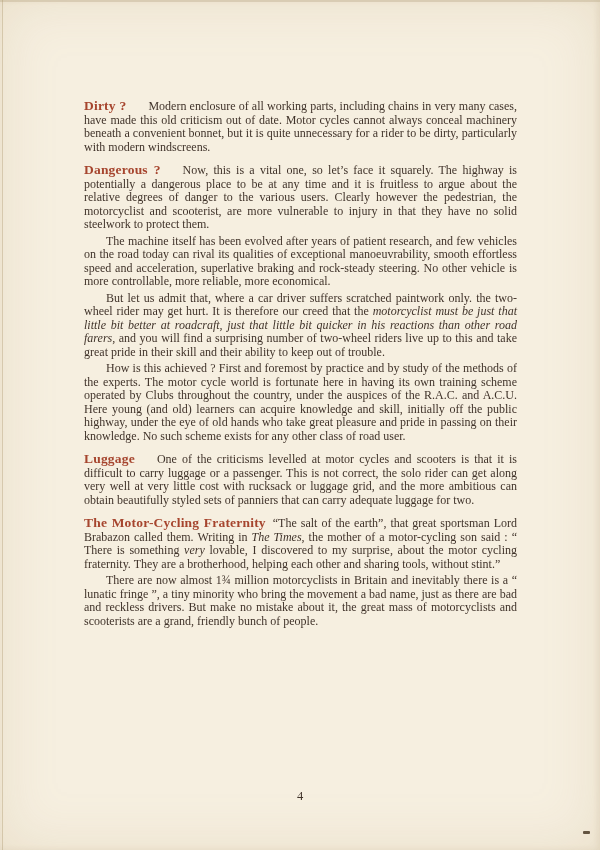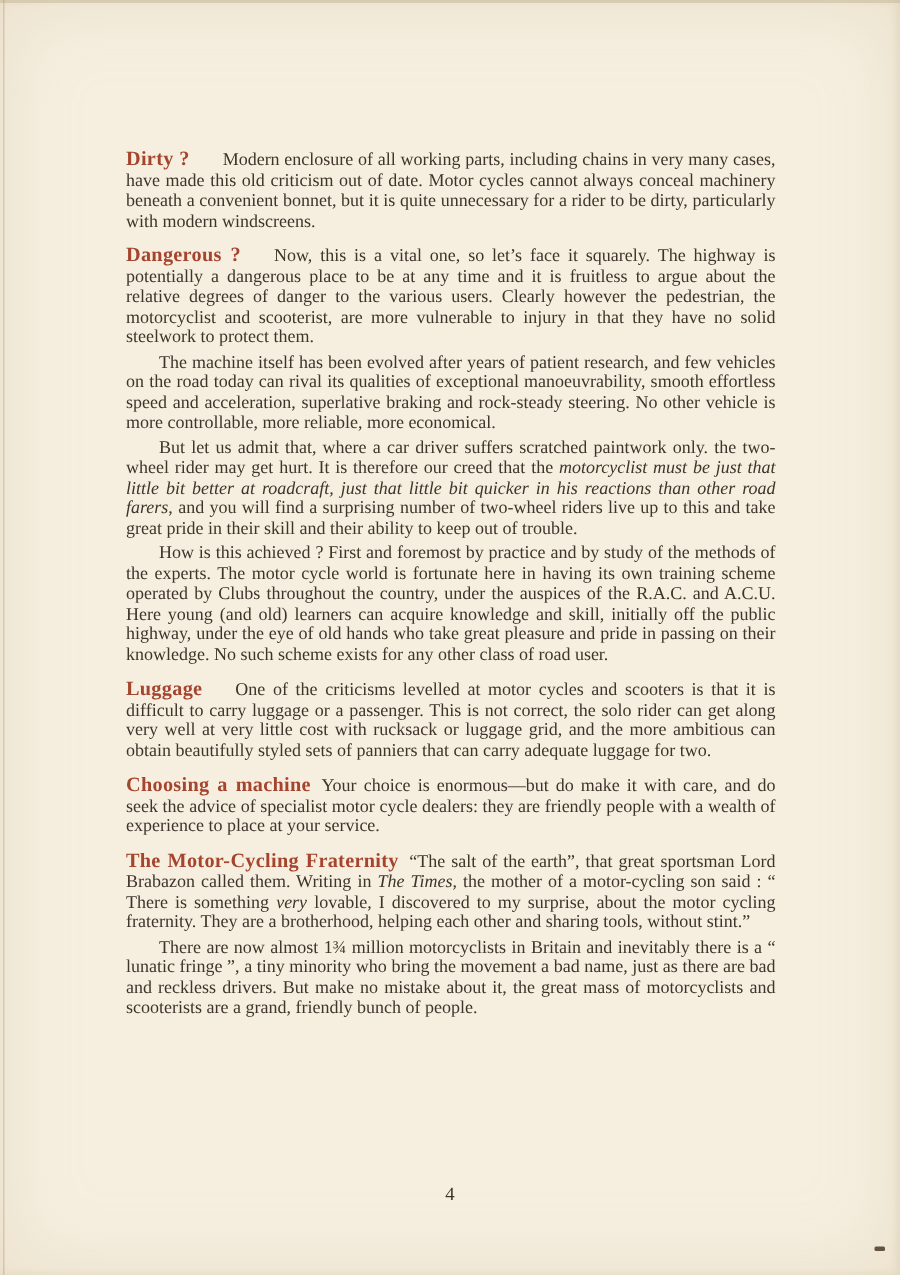--- a/index.html
+++ b/index.html
@@ -65,22 +65,19 @@
       <div class="section">
         <p class="lead"><span class="heading">Dangerous ?</span><span>Now, this is a vital one, so let’s face it squarely.  The highway is potentially a dangerous place to be at any time and it is fruitless to argue about the relative degrees of danger to the various users.  Clearly however the pedestrian, the motorcyclist and scooterist, are more vulnerable to injury in that they have no solid steelwork to protect them.</span></p>
         <p class="indent"><span>The machine itself has been evolved after years of patient research, and few vehicles on the road today can rival its qualities of exceptional manoeuvrability, smooth effortless speed and acceleration, superlative braking and rock-steady steering.  No other vehicle is more controllable, more reliable, more economical.</span></p>
         <p class="indent"><span>But let us admit that, where a car driver suffers scratched paintwork only. the two-wheel rider may get hurt.  It is therefore our creed that the </span><em>motorcyclist must be just that little bit better at roadcraft, just that little bit quicker in his reactions than other road farers</em><span>, and you will find a surprising number of two-wheel riders live up to this and take great pride in their skill and their ability to keep out of trouble.</span></p>
         <p class="indent"><span>How is this achieved ?  First and foremost by practice and by study of the methods of the experts.  The motor cycle world is fortunate here in having its own training scheme operated by Clubs throughout the country, under the auspices of the R.A.C. and A.C.U.  Here young (and old) learners can acquire knowledge and skill, initially off the public highway, under the eye of old hands who take great pleasure and pride in passing on their knowledge.  No such scheme exists for any other class of road user.</span></p>
       </div>
       <div class="section">
         <p class="lead"><span class="heading">Luggage</span><span>One of the criticisms levelled at motor cycles and scooters is that it is difficult to carry luggage or a passenger.  This is not correct, the solo rider can get along very well at very little cost with rucksack or luggage grid, and the more ambitious can obtain beautifully styled sets of panniers that can carry adequate luggage for two.</span></p>
       </div>
       <div class="section">
-        <p class="lead"><span class="heading tight">Choosing a machine</span><span>Your choice is enormous—but do make it with care, and do seek the advice of specialist motor cycle dealers:  they are friendly people with a wealth of experience to place at your service.</span></p>
-      </div>
-      <div class="section">
         <p class="lead"><span class="heading tight">The Motor-Cycling Fraternity</span><span>“The salt of the earth”, that great sportsman Lord Brabazon called them.  Writing in </span><em>The Times</em><span>, the mother of a motor-cycling son said : “ There is something </span><em>very</em><span> lovable, I discovered to my surprise, about the motor cycling fraternity.  They are a brotherhood, helping each other and sharing tools, without stint.”</span></p>
         <p class="indent"><span>There are now almost 1¾ million motorcyclists in Britain and inevitably there is a “ lunatic fringe ”, a tiny minority who bring the movement a bad name, just as there are bad and reckless drivers.  But make no mistake about it, the great mass of motorcyclists and scooterists are a grand, friendly bunch of people.</span></p>
       </div>
     </section>
   <footer class="folio">4</footer>
   <div class="speck"></div>
 </main>
 
 </body></html>

